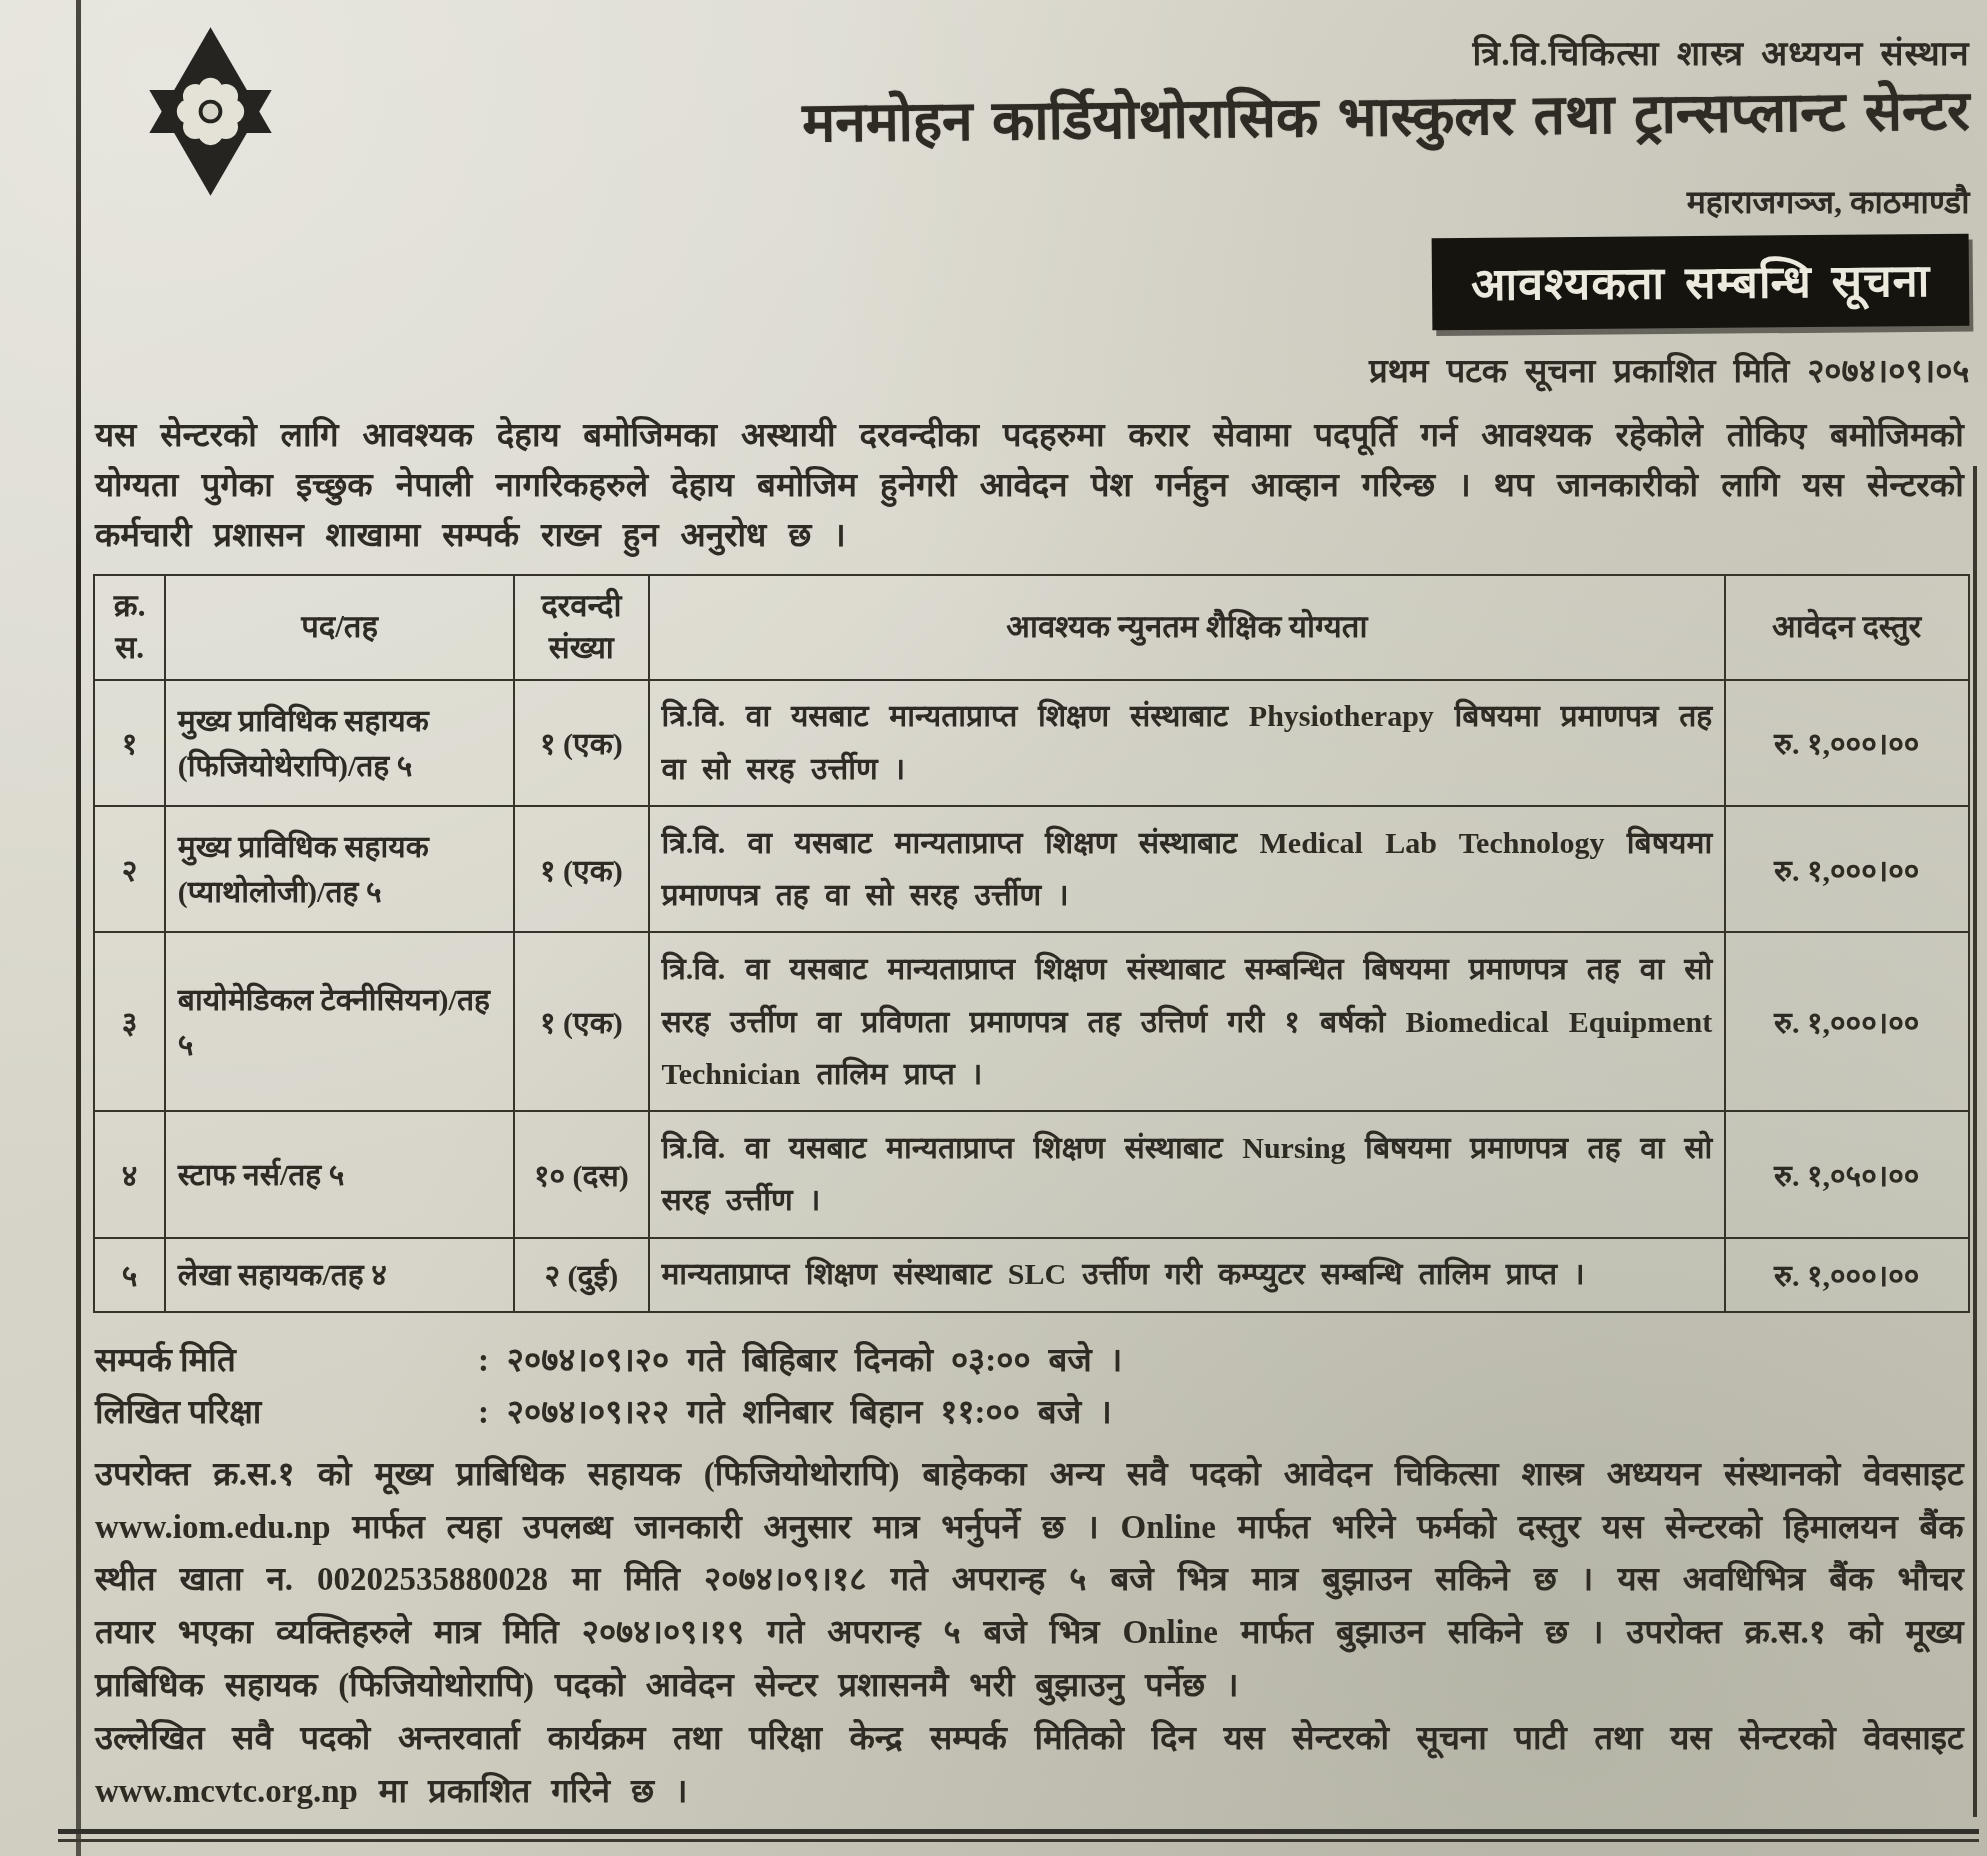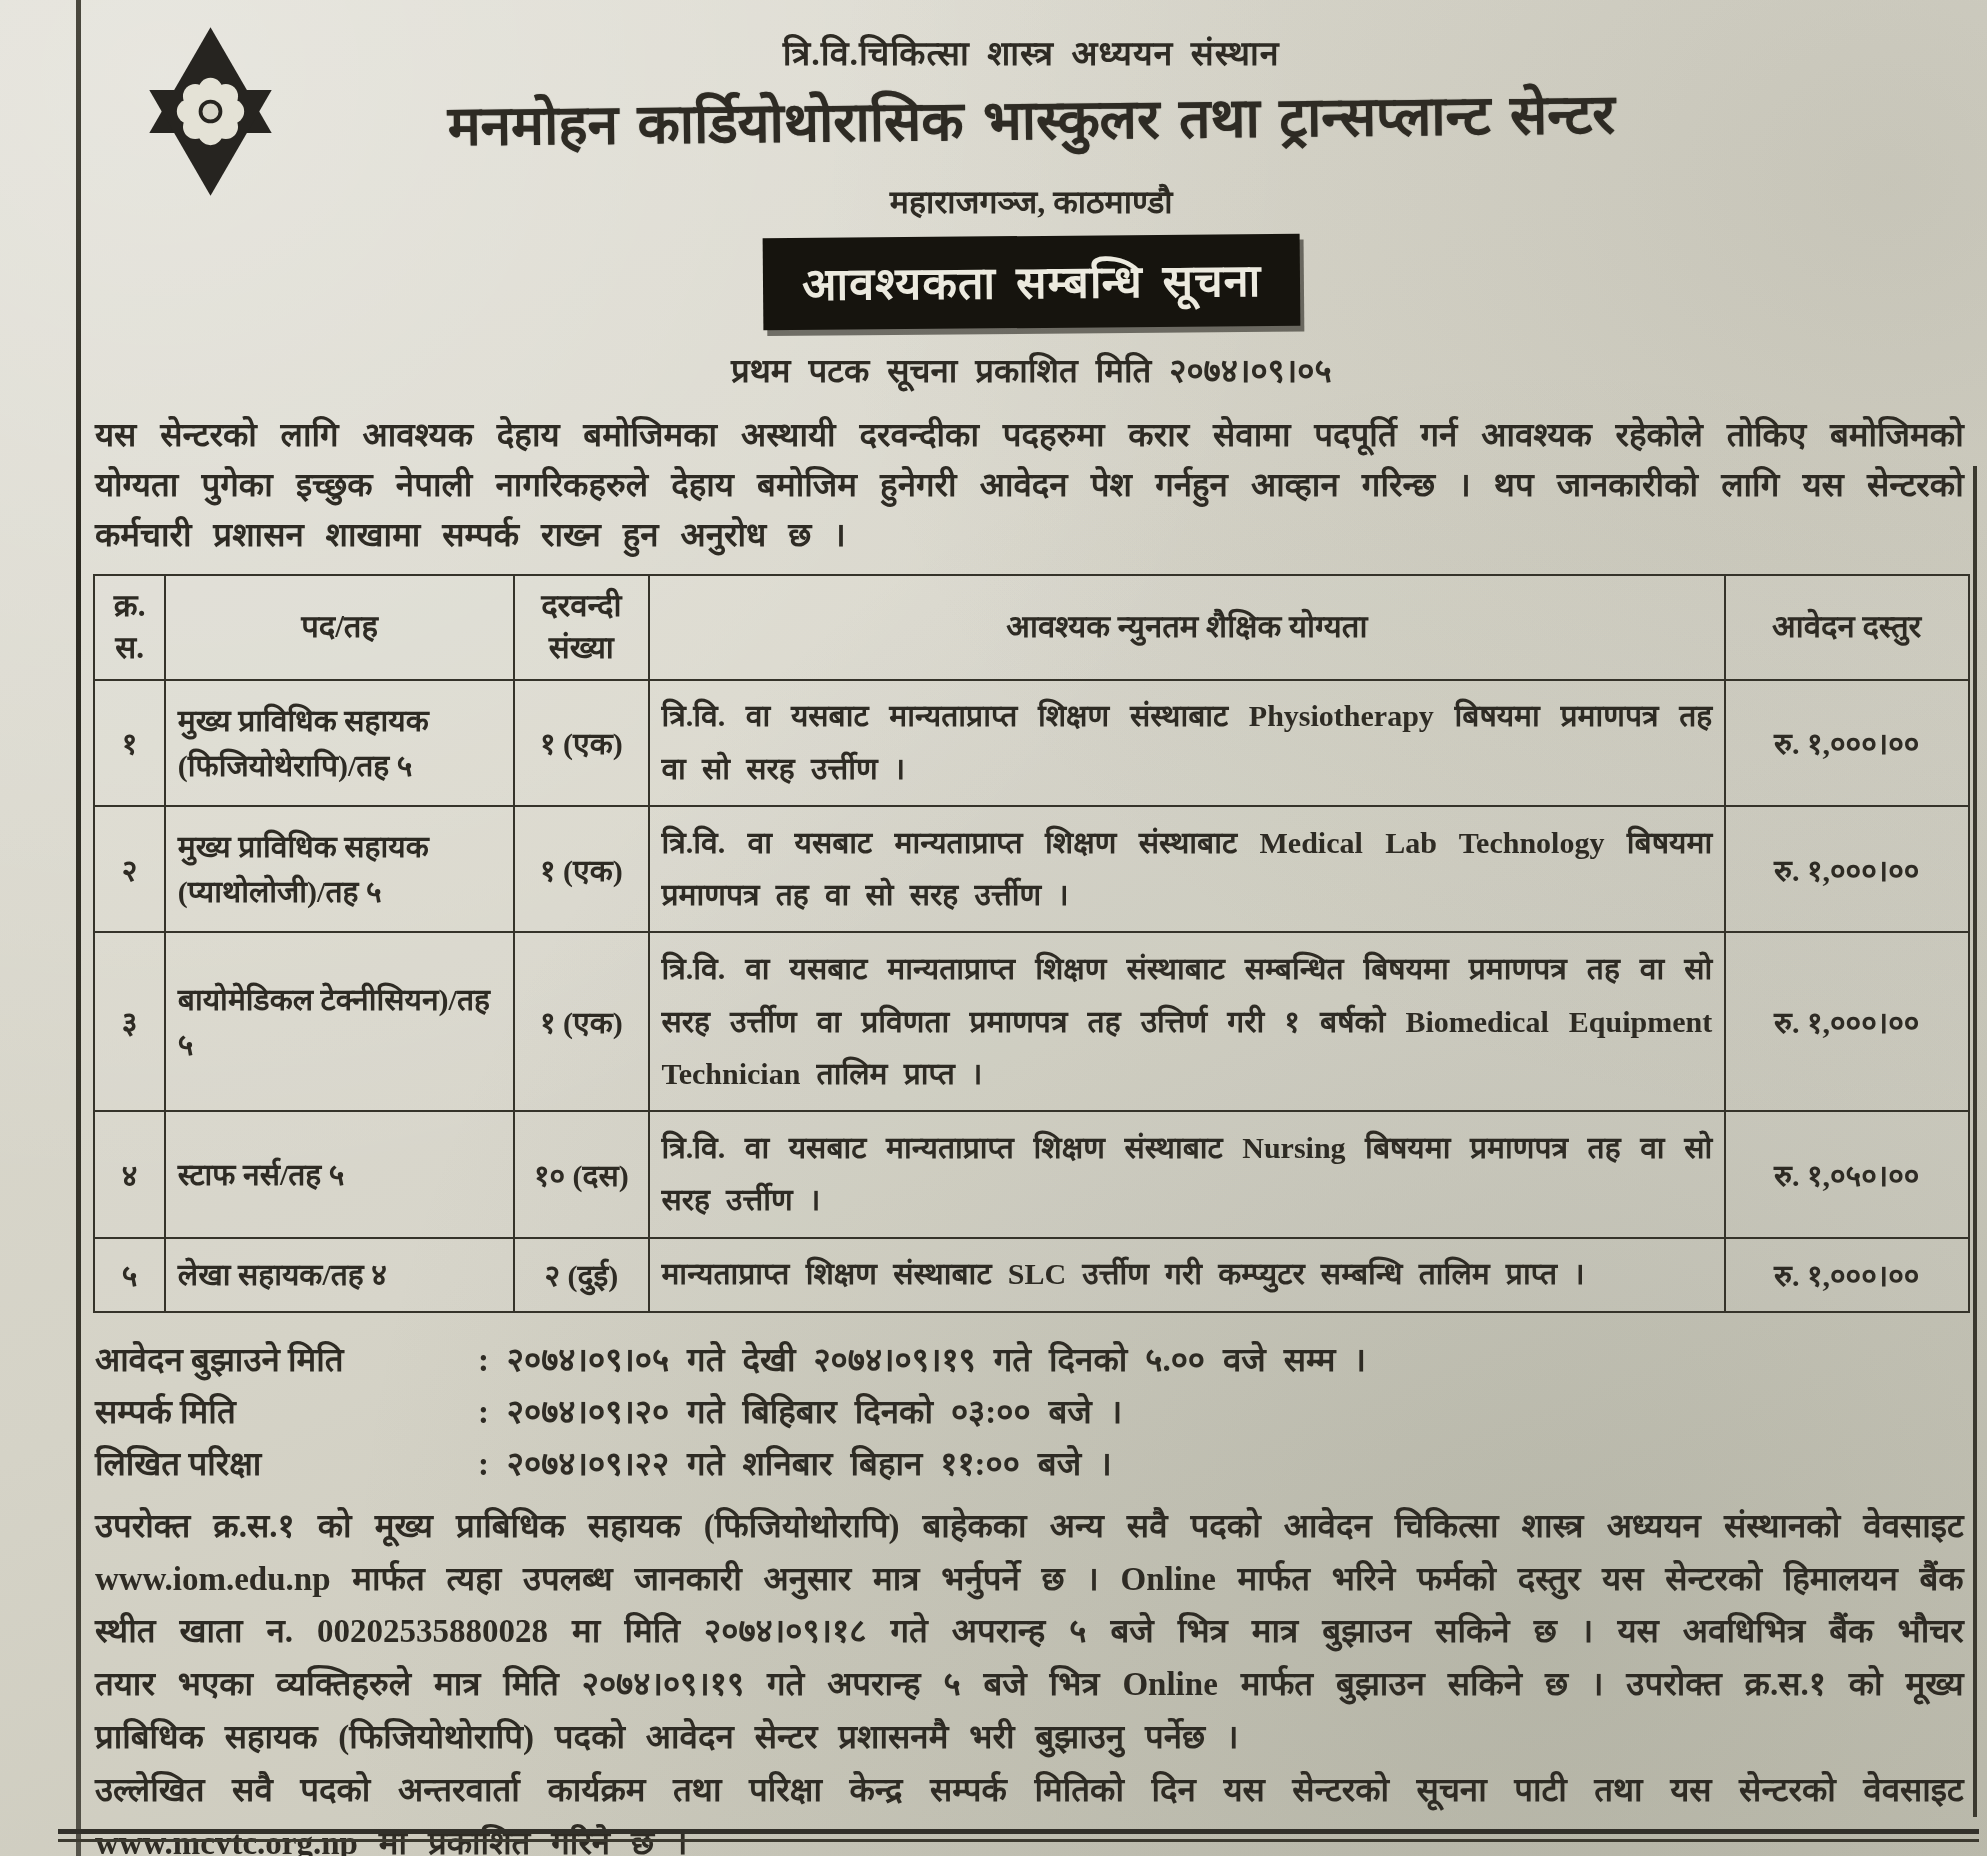--- a/index.html
+++ b/index.html
@@ -24,21 +24,21 @@
   
   .col-rule {
     position: absolute; left: 76px; top: 0; bottom: 0; width: 4.9px;
     background: linear-gradient(#4a483e, #2c2a22 30%, #3b392f 80%, #55534a);
   }
   .frame-right {
     position: absolute; right: 9.7px; top: 466px; bottom: 39px; width: 3.9px;
     background: #3a382e;
   }
   
-  .hdr { position: relative; text-align: center; }
+  .hdr { position: relative; text-align: right; }
   .logo {
     position: absolute; left: 41px; top: 11.6px; width: 153px; height: 173px;
   }
   .institute {
     font-size: 34px; font-weight: 700; letter-spacing: 1px;
     padding-top: 15.5px; word-spacing: 7.8px;
   }
   .center-name {
     font-size: 55px; font-weight: 800; line-height: 1.15;
     margin-top: 13.6px; letter-spacing: 0px; word-spacing: 5.8px;
@@ -188,24 +188,20 @@
         <td class="c-post">लेखा सहायक/तह ४</td>
         <td class="c-count">२ (दुई)</td>
         <td class="c-qual">मान्यताप्राप्त शिक्षण संस्थाबाट SLC उर्त्तीण गरी कम्प्युटर सम्बन्धि तालिम प्राप्त ।</td>
         <td class="c-fee">रु. १,०००।००</td>
       </tr>
     </tbody>
   </table>
 
   <div class="sched">
     <div class="sched-row">
-      <span class="sched-label">आवेदन बुझाउने मिति</span>
-      <span class="sched-value">: २०७४।०९।०५ गते देखी २०७४।०९।१९ गते दिनको ५.०० वजे सम्म ।</span>
-    </div>
-    <div class="sched-row">
       <span class="sched-label">सम्पर्क मिति</span>
       <span class="sched-value">: २०७४।०९।२० गते बिहिबार दिनको ०३:०० बजे ।</span>
     </div>
     <div class="sched-row">
       <span class="sched-label">लिखित परिक्षा</span>
       <span class="sched-value">: २०७४।०९।२२ गते शनिबार बिहान ११:०० बजे ।</span>
     </div>
   </div>
 
   <div class="footer">

